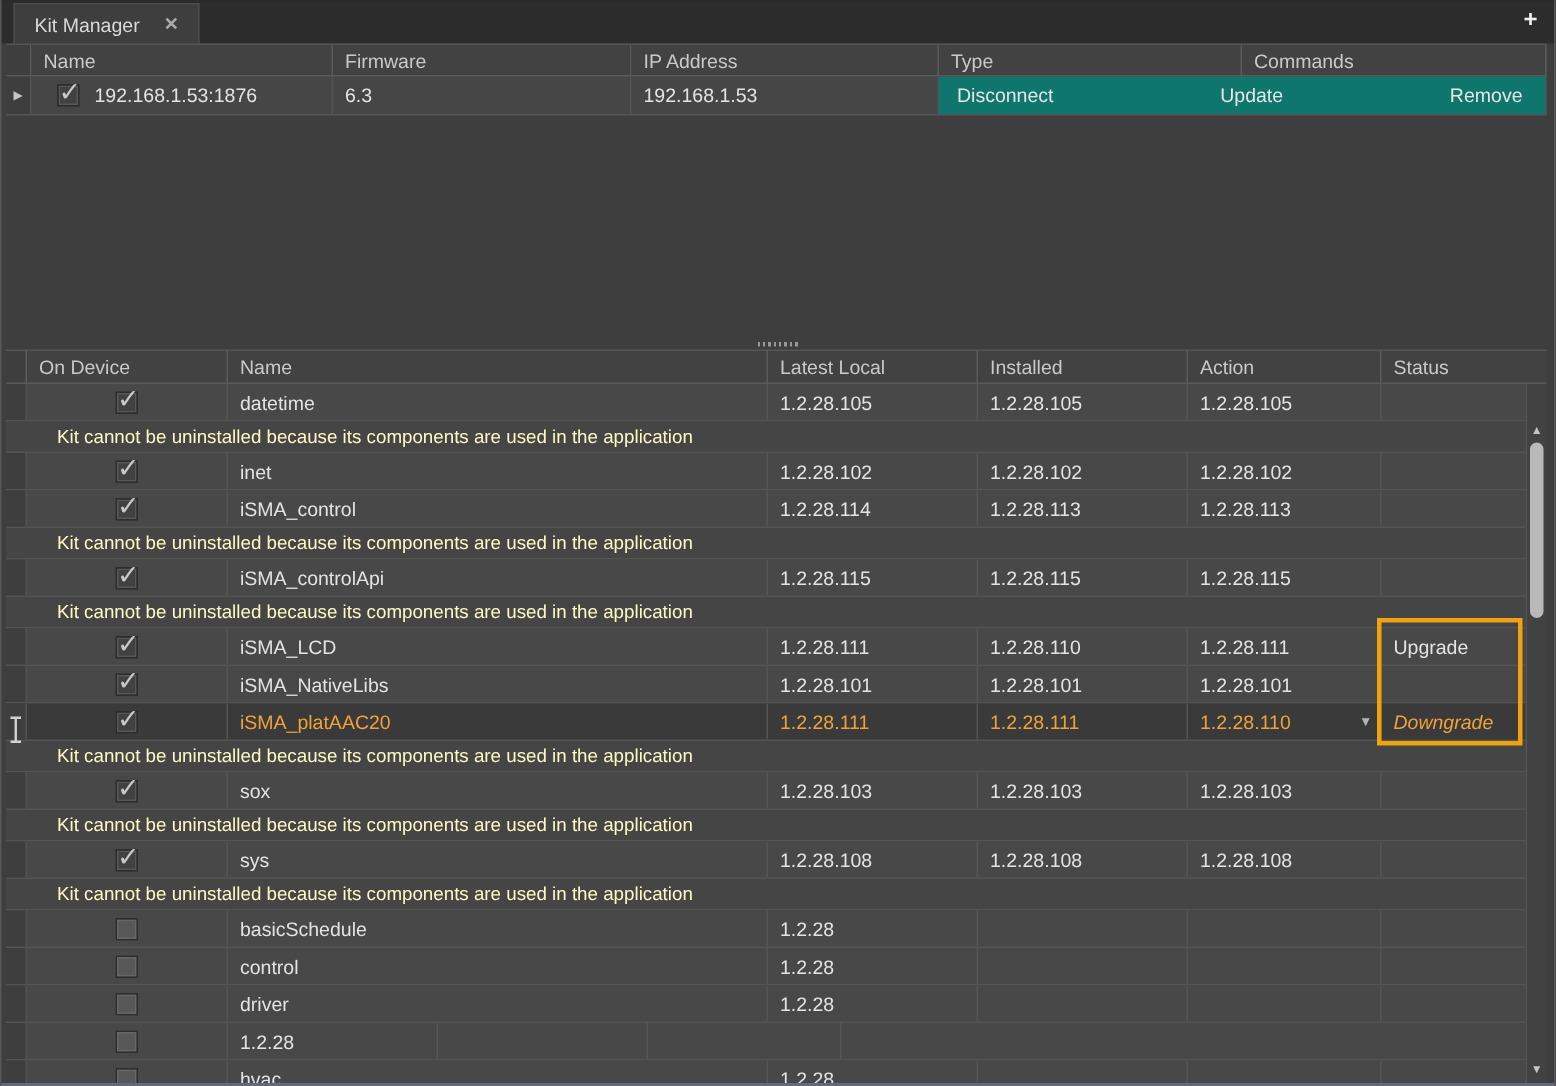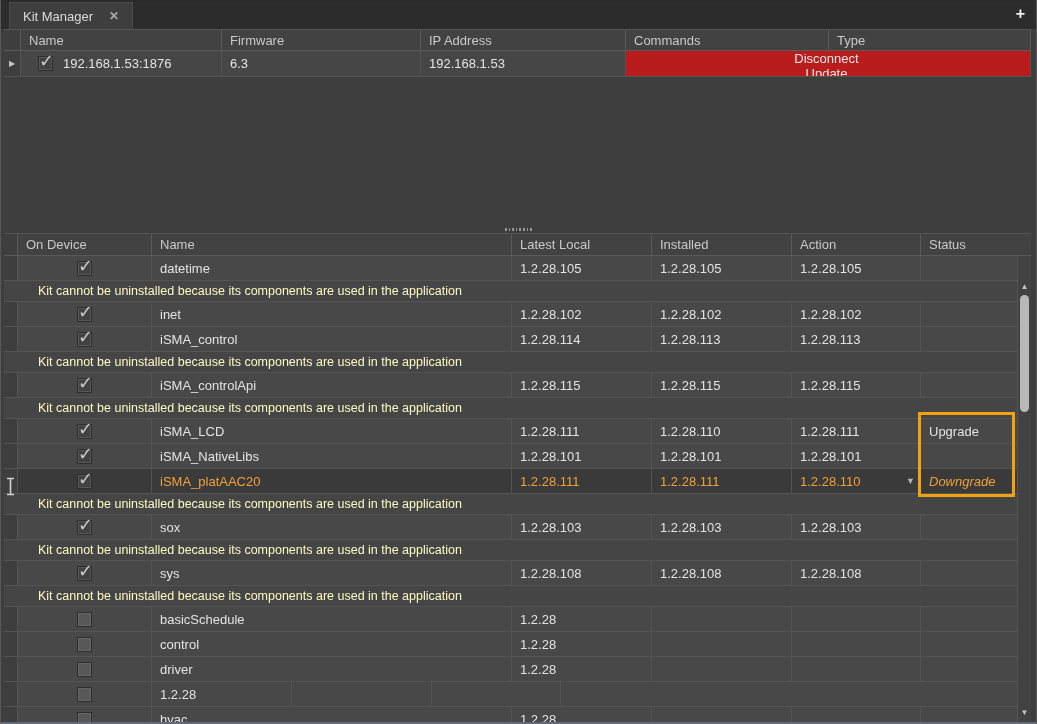--- a/index.html
+++ b/index.html
@@ -51,21 +51,21 @@
   .devices .hrow { height:22px; }
   .devices .drow { height:26px; background:#464646; border-bottom:1px solid #545454; }
   .d-gutter { width:17px; flex:none; padding-left:0; justify-content:center; background:#3E3E3E; }
   .d-name { width:201px; flex:none; }
   .d-firmware { width:199px; flex:none; }
   .d-ip { width:205px; flex:none;text-align:right; }
   .d-type { width:202px; flex:none; }
   .d-commands { flex:1; }
   .row-marker { color:#C5C5C5; font-size:8px; }
   .devices .drow .d-name { gap:10px; padding-left:17px; }
-  .commands-cell { background:#b91c1c; display:flex; justify-content:space-between; padding:0 13px 0 10px;flex-direction:column; }
+  .commands-cell { background:#0f766e; display:flex; justify-content:space-between; padding:0 13px 0 10px; }
   .cmd-btn { color:#E6E6E6; padding:0 2px; }
 
   
   .splitter { position:absolute; left:0; right:0; top:225px; height:8px; display:flex; align-items:center; justify-content:center; }
   .splitter-dots { width:28px; height:3px;
     background: repeating-linear-gradient(90deg, #989898 0 1.6px, transparent 1.6px 3.6px); }
 
   
   .kits { position:absolute; left:4px; right:6px; top:233px; bottom:0; }
   .kits .hrow { display:flex; height:23px; }
@@ -111,22 +111,22 @@
   </div>
   <span class="tab-add">+</span>
 </div>
 
 <div class="devices">
   <div class="hrow">
     <div class="hcell d-gutter"></div>
     <div class="hcell d-name">Name</div>
     <div class="hcell d-firmware">Firmware</div>
     <div class="hcell d-ip">IP Address</div>
+    <div class="hcell d-type">Type</div>
     <div class="hcell d-commands">Commands</div>
-    <div class="hcell d-type">Type</div>
   </div>
   <div class="drow">
     <div class="cell d-gutter">
       <span class="row-marker">▶</span>
     </div>
     <div class="cell d-name">
       <span class="checkbox">
         <span class="tick">✓</span>
       </span>
       <span>192.168.1.53:1876</span>

